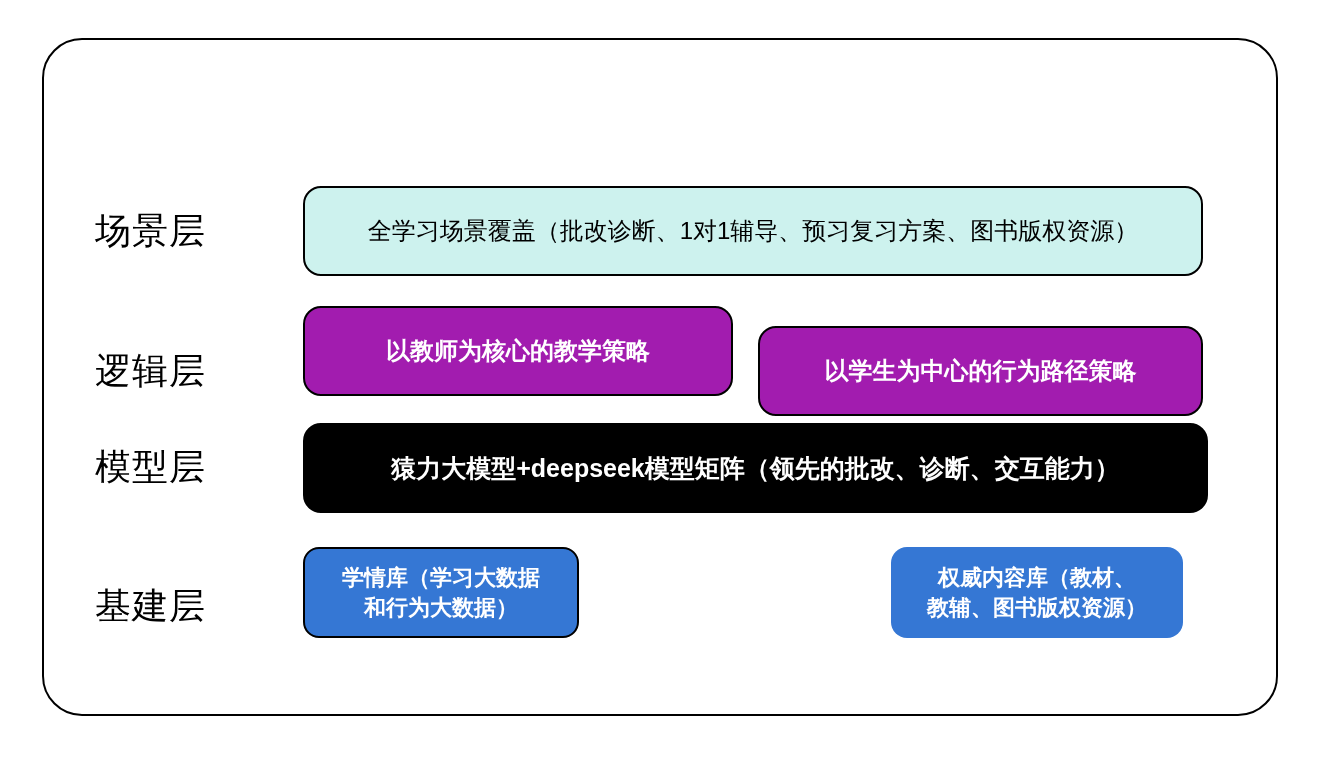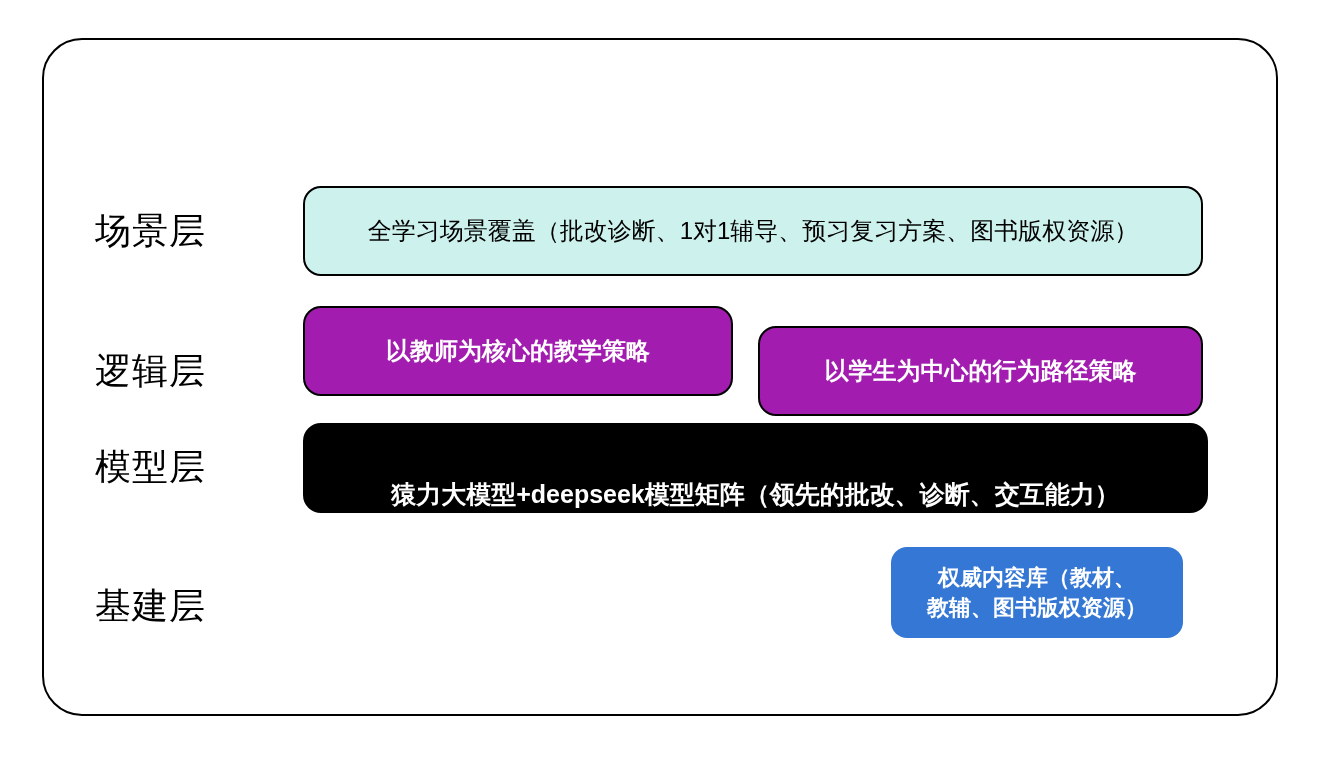--- a/index.html
+++ b/index.html
@@ -70,21 +70,20 @@
   .logic-box.left  { left: 303px; width: 430px; }
   .logic-box.right { left: 758px; width: 445px; margin-top: 20px; }
   .model-box {
     left: 303px; top: 423px;
     width: 905px; height: 90px;
     background: #000000;
     border: 2.5px solid #000000;
     color: #ffffff;
     font-size: 25px;
     font-weight: 600;
-    align-items: flex-end;
   }
   .infra-box {
     top: 547px;
     height: 91px;
     background: #3577d4;
     color: #ffffff;
     font-size: 22px;
     font-weight: 600;
     border-radius: 16px;
     line-height: 30px;
@@ -114,17 +113,21 @@
     <span class="box-text">以教师为核心的教学策略</span>
   </div>
   <div class="box logic-box right">
     <span class="box-text">以学生为中心的行为路径策略</span>
   </div>
 
   <div class="box model-box">
     <span class="box-text">猿力大模型+deepseek模型矩阵（领先的批改、诊断、交互能力）</span>
   </div>
 
+  <div class="box infra-box bordered b1">
+    <span class="box-text">学情库（学习大数据
+和行为大数据）</span>
+  </div>
   <div class="box infra-box b3">
     <span class="box-text">权威内容库（教材、
 教辅、图书版权资源）</span>
   </div>
 </div>
 
 </body></html>

